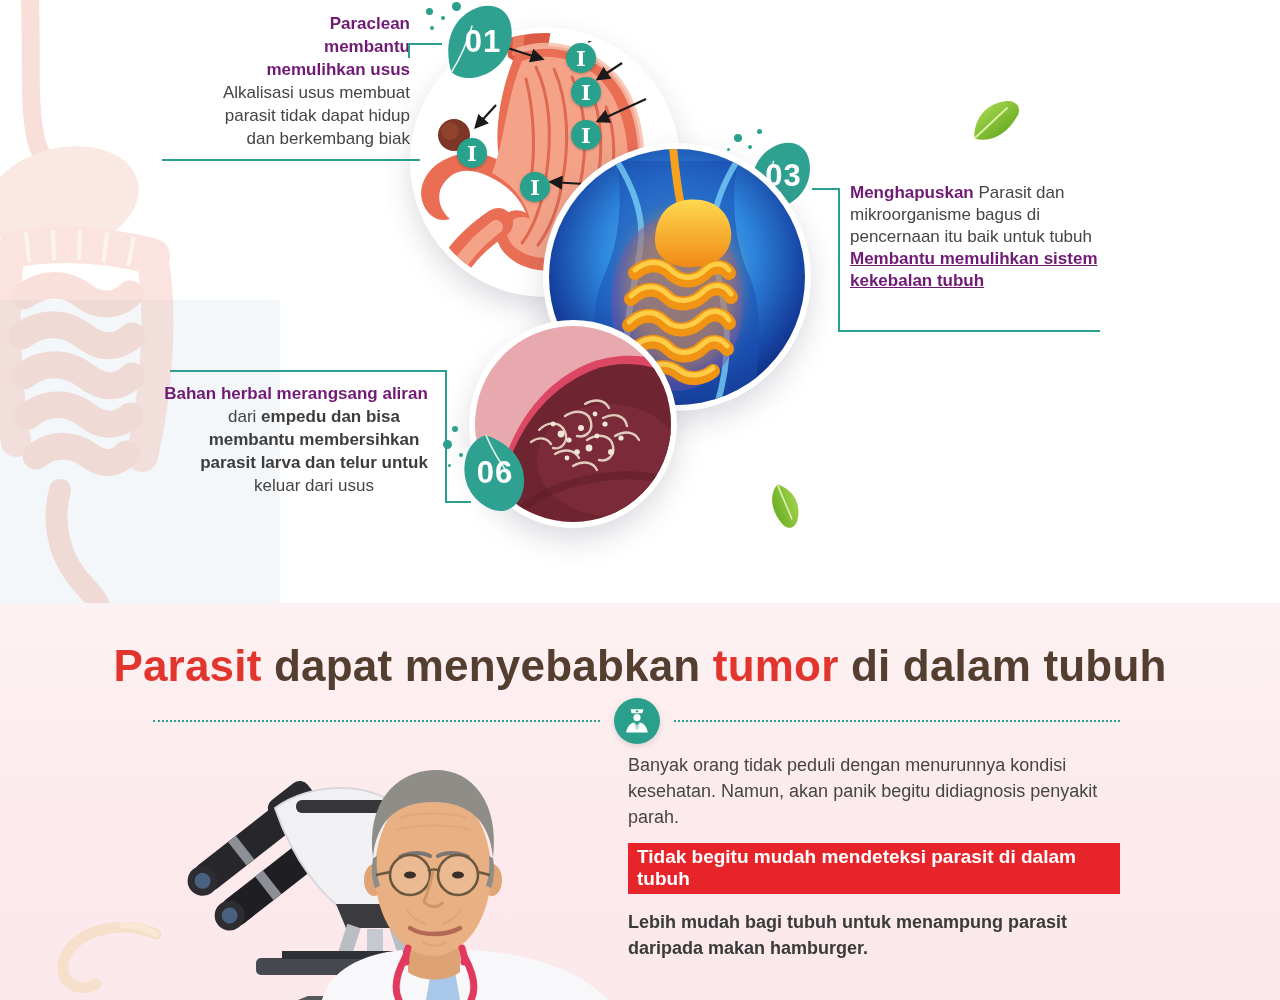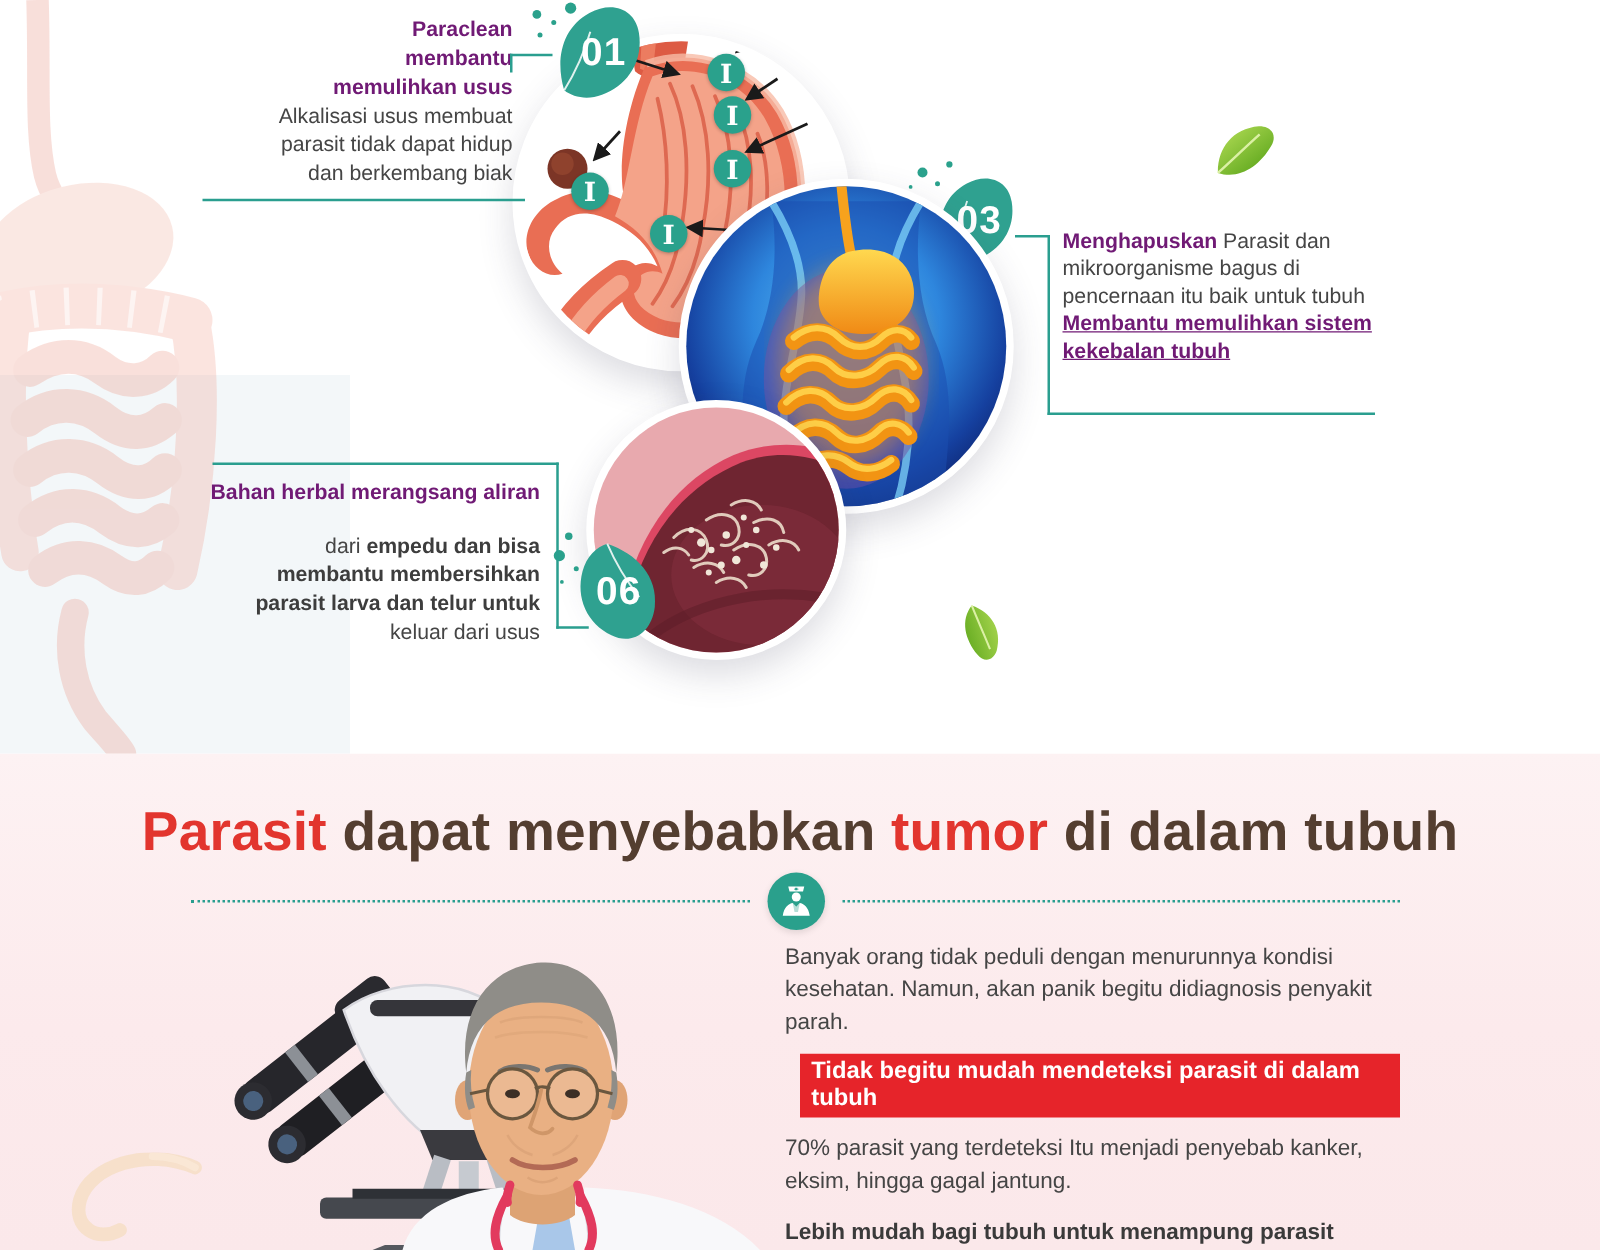--- a/index.html
+++ b/index.html
@@ -41,23 +41,23 @@
 
   .step { position:absolute; font-size:17px; color:#454545; z-index:6; }
   .teal-b { color:#701a75; font-weight:700; }
   .dark-b { font-weight:700; color:#3d3d3d; }
   .step1 { left:150px; top:12px; width:260px; text-align:right; line-height:23px; }
   .step1 .heading { display:block; width:162px; margin-left:auto; }
   .step1 .body { display:block; width:208px; margin-left:auto; }
   .step3 { left:850px; top:182px; width:258px; text-align:left; line-height:22px; }
   .step3 .subheading { display:block;text-decoration:underline; }
   .step3 .body { display:block; }
-  .step2 { left:160px; top:382px; width:272px; text-align:right; line-height:23px; }
+  .step2 { left:160px; top:382px; width:272px; text-align:center; line-height:23px; }
   .step2 .heading { display:block; white-space:nowrap; }
-  .step2 .body { display:block; width:236px; margin-left:auto;margin-top:20px; }
+  .step2 .body { display:block; width:236px; margin-left:auto; }
 
   .deco-leaf { position:absolute; z-index:1; }
 
   
   .bottom-section { position:absolute; left:0; top:603px; width:1280px; height:397px;
     background:linear-gradient(180deg,#fdf2f3 0%, #fceaec 55%, #fbe8ea 100%); }
   .main-title { position:absolute; left:0; top:38px; width:1280px; text-align:center;
     font-size:44px; font-weight:700; color:#543e30; letter-spacing:.2px; }
   .main-title .red { color:#e2352e; }
 
@@ -68,21 +68,21 @@
              background:#2aa08c; display:flex; align-items:center; justify-content:center;
              box-shadow:0 2px 6px rgba(0,0,0,.12); }
 
   .doctor-visual { position:absolute; left:70px; top:87px; width:560px; height:310px; z-index:1; }
   .worm-deco { position:absolute; left:48px; top:319px; }
 
   .text-col { position:absolute; left:628px; top:149px; width:492px; color:#454545;
               font-size:18px; line-height:26px; }
   .text-col p { margin:0; }
   .alert-banner { display:inline-block; margin-top:13px; background:#e6242a; color:#fff;
-              font-weight:700; font-size:19px; line-height:22px; padding:3px 10px 4px 9px;margin-left:12px; }
+              font-weight:700; font-size:19px; line-height:22px; padding:3px 10px 4px 9px; }
   .p2 { margin-top:11px !important; }
   .p3 { margin-top:15px !important; }
   .p3 b { color:#3a3a3a; }
 </style>
 </head>
 <body>
 
 <div class="page">
 
   <div class="top-section">
@@ -410,18 +410,17 @@
     </svg>
 
     <svg class="worm-deco" width="130" height="78" viewBox="0 0 130 78">
       <path d="M108,12 C70,-4 24,10 16,38 C10,60 30,72 48,62" fill="none" stroke="#f6dec6" stroke-width="11" stroke-linecap="round" opacity="0.85"></path>
       <path d="M108,12 C98,6 86,3 74,3" fill="none" stroke="#f9e8d6" stroke-width="6" stroke-linecap="round" opacity="0.9"></path>
     </svg>
 
     <div class="text-col">
       <p class="p1">Banyak orang tidak peduli dengan menurunnya kondisi kesehatan. Namun, akan panik begitu didiagnosis penyakit parah.</p>
       <div class="alert-banner">Tidak begitu mudah mendeteksi parasit di dalam tubuh</div>
-      <p class="p2">70% parasit yang terdeteksi Itu menjadi  penyebab kanker, eksim, hingga gagal jantung.</p>
       <p class="p3"><b>Lebih mudah bagi tubuh untuk menampung parasit daripada makan hamburger.</b></p>
     </div>
   </div>
 
 </div>
 
 </body></html>

